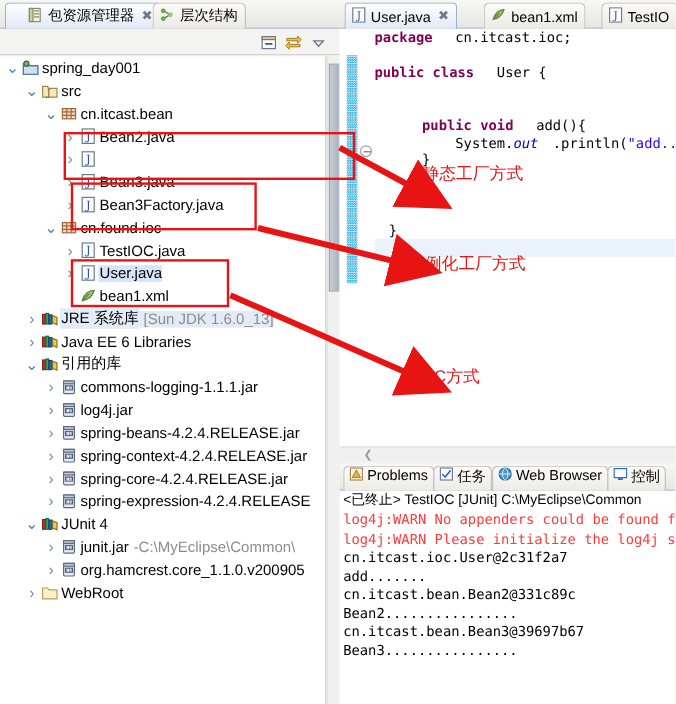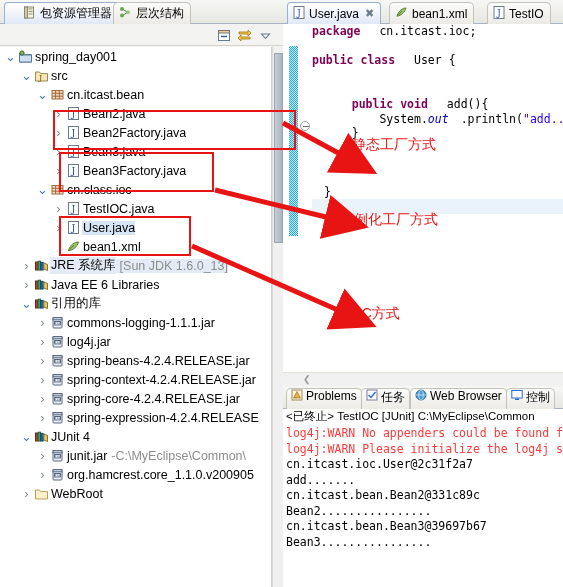--- a/index.html
+++ b/index.html
@@ -43,20 +43,21 @@
     background: linear-gradient(to bottom,#ffffff,#dfe9f6);
     border: 1px solid #9ab0cc;
     border-bottom: none;
     border-radius: 4px 4px 0 0;
   }
   .vtab.inactive {
     background: linear-gradient(to bottom,#fbfbfa,#eceae4);
     border: 1px solid #c3c3bb;
     border-bottom: none;
     border-radius: 5px 5px 0 0;
+    margin-left: 14px;
   }
   .vtab .ic { margin-right: 4px; display:inline-block; }
   .closex {
     margin-left: 6px; font-size: 11px; color: #6d7b8d;
     font-family: "Liberation Sans", sans-serif;
   }
 
   .view-toolbar {
     position: relative;
     height: 22px;
@@ -336,21 +337,20 @@
           <span class="lbl">Bean2.java</span>
         </div>
         <div class="row" style="padding-left: 52px;">
           <span class="arrow" style="font-size: 13px;">›</span>
           <span class="ico">
             <svg width="15" height="15" viewBox="0 0 15 15">
               <rect x="2.5" y="1.5" width="10" height="12" fill="#ffffff" stroke="#6a7a8a"></rect>
               <text x="7.5" y="11" font-size="9.5" font-family="DejaVu Serif, serif" fill="#2a52be" text-anchor="middle">J</text>
             </svg>
           </span>
-          <span class="lbl">Bean2Factory.java</span>
         </div>
         <div class="row" style="padding-left: 52px;">
           <span class="arrow" style="font-size: 13px;">›</span>
           <span class="ico">
             <svg width="15" height="15" viewBox="0 0 15 15">
               <rect x="2.5" y="1.5" width="10" height="12" fill="#ffffff" stroke="#6a7a8a"></rect>
               <text x="7.5" y="11" font-size="9.5" font-family="DejaVu Serif, serif" fill="#2a52be" text-anchor="middle">J</text>
             </svg>
           </span>
           <span class="lbl">Bean3.java</span>
@@ -369,21 +369,21 @@
           <span class="arrow open" style="font-size: 13px; line-height: 9px;">⌄</span>
           <span class="ico">
             <svg width="15" height="15" viewBox="0 0 15 15">
               <rect x="2" y="3.5" width="11" height="8.5" fill="#f2d9c0" stroke="#a06a3a"></rect>
               <line x1="2" y1="6.3" x2="13" y2="6.3" stroke="#a06a3a"></line>
               <line x1="2" y1="9.2" x2="13" y2="9.2" stroke="#a06a3a"></line>
               <line x1="5.6" y1="3.5" x2="5.6" y2="12" stroke="#a06a3a"></line>
               <line x1="9.3" y1="3.5" x2="9.3" y2="12" stroke="#a06a3a"></line>
             </svg>
           </span>
-          <span class="lbl">cn.class.ioc</span>
+          <span class="lbl">cn.found.ioc</span>
         </div>
         <div class="row" style="padding-left: 52px;">
           <span class="arrow" style="font-size: 13px;">›</span>
           <span class="ico">
             <svg width="15" height="15" viewBox="0 0 15 15">
               <rect x="2.5" y="1.5" width="10" height="12" fill="#ffffff" stroke="#6a7a8a"></rect>
               <text x="7.5" y="11" font-size="9.5" font-family="DejaVu Serif, serif" fill="#2a52be" text-anchor="middle">J</text>
             </svg>
           </span>
           <span class="lbl">TestIOC.java</span>

